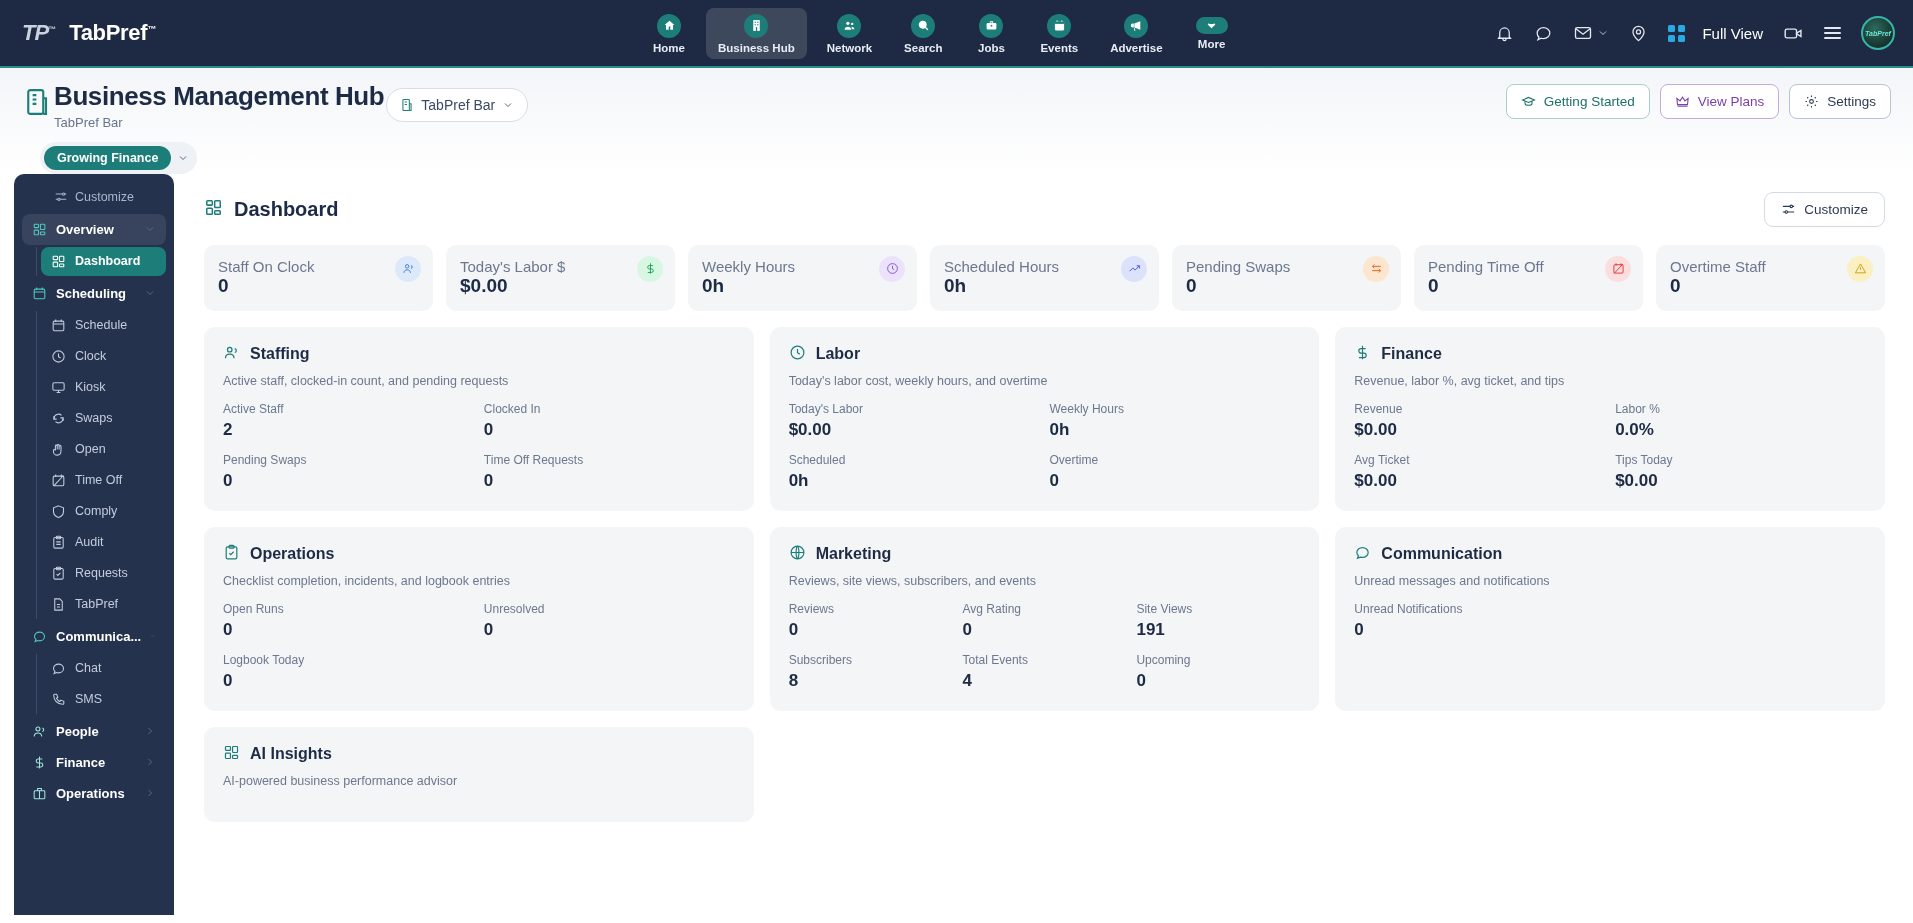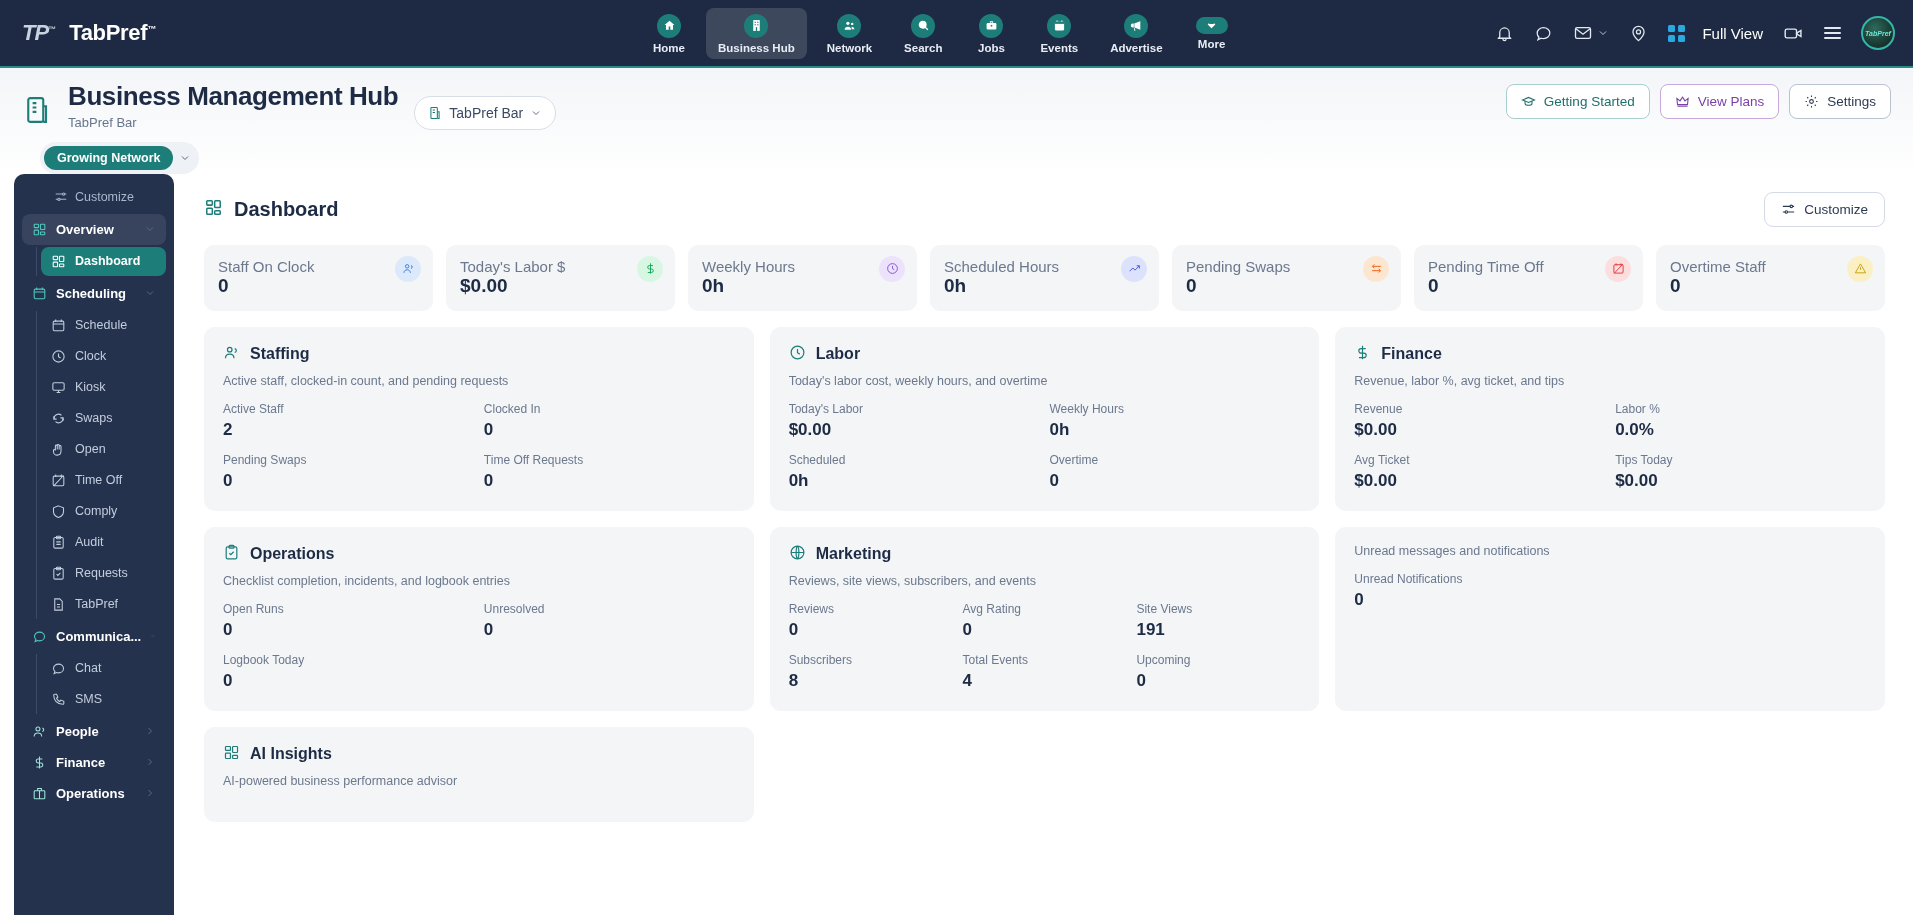--- a/index.html
+++ b/index.html
@@ -56,21 +56,21 @@
   }
   .avatar span { font-size: 7px; color: #6ee7d8; font-style: italic; font-weight:700; }
   .hamburger { display: flex; flex-direction: column; gap: 3px; cursor: pointer; }
   .hamburger i { width: 17px; height: 2px; background: #e3e9f2; display: block; border-radius: 1px; }
 
   
   .pagehead {
     background: linear-gradient(#f3f5f8, #ffffff);
     padding: 14px 22px 0 22px; position: relative;
   }
-  .ph-row { display: flex; align-items: flex-end; gap: 16px; }
+  .ph-row { display: flex; align-items: flex-start; gap: 2px; }
   .ph-icon { margin-top: 4px; }
   .ph-titles h1 { font-size: 26px; color: #1d2b45; font-weight: 700; letter-spacing: -0.4px; line-height: 1.15; }
   .ph-sub { font-size: 13px; color: #67758c; margin-top: 3px; }
   .biz-pill {
     display: flex; align-items: center; gap: 7px;
     border: 1px solid #d8dee8; border-radius: 18px; padding: 8px 13px;
     margin-top: 6px; cursor: pointer; background: #fff;
   }
   .biz-pill-label { font-size: 14px; color: #3b4a63; }
   .ph-actions { position: absolute; right: 22px; top: 16px; display: flex; gap: 10px; }
@@ -358,21 +358,21 @@
     <div class="btn dark">
       <svg viewBox="0 0 24 24" stroke="#2d3a52">
           <circle cx="12" cy="12" r="3"></circle>
           <path d="M12 2.5v2.2M12 19.3v2.2M2.5 12h2.2M19.3 12h2.2M5.2 5.2l1.6 1.6M17.2 17.2l1.6 1.6M18.8 5.2l-1.6 1.6M6.8 17.2l-1.6 1.6"></path>
         </svg>
       <span>Settings</span>
     </div>
   </div>
 
   <div class="growing-wrap">
-    <span class="growing-badge">Growing Network</span>
+    <span class="growing-badge">Growing Finance</span>
     <svg class="chev" viewBox="0 0 24 24">
         <path d="M6 9l6 6 6-6"></path>
       </svg>
   </div>
 </div>
 
 <div class="body-wrap">
 
   <div class="sidebar">
     <div class="customize-row">
@@ -828,20 +828,26 @@
               <div class="m-val">4</div>
             </div>
           <div>
               <div class="m-label">Upcoming</div>
               <div class="m-val">0</div>
             </div>
         </div>
       </div>
 
       <div class="card">
+        <div class="card-head">
+          <span><svg viewBox="0 0 24 24">
+                <path d="M20 12c0 4-3.6 7-8 7-1 0-2-.2-2.9-.5L5 20l1.3-3.3A6.8 6.8 0 0 1 4 12c0-4 3.6-7 8-7s8 3 8 7z"></path>
+              </svg></span>
+          <h3>Communication</h3>
+        </div>
         <div class="card-desc">Unread messages and notifications</div>
         <div class="metrics c1">
           <div>
               <div class="m-label">Unread Notifications</div>
               <div class="m-val">0</div>
             </div>
         </div>
       </div>
     </div>
 

